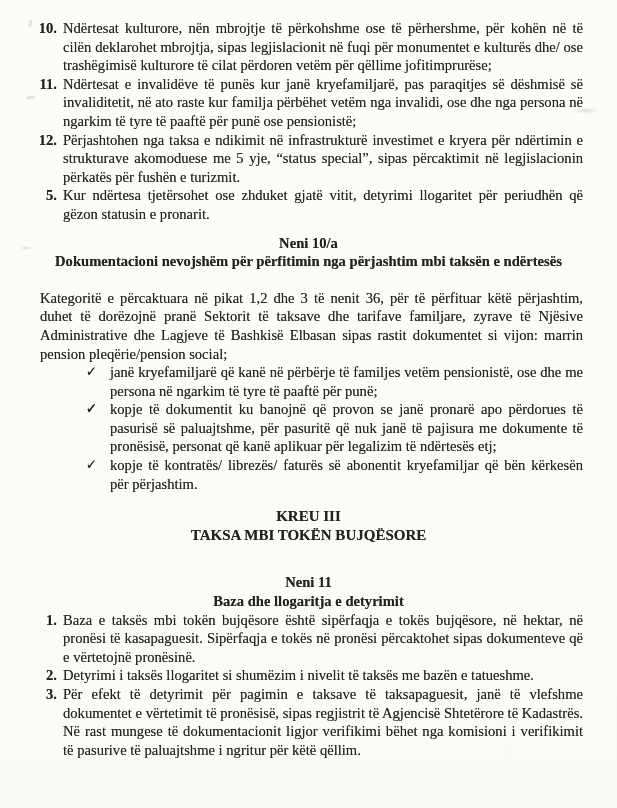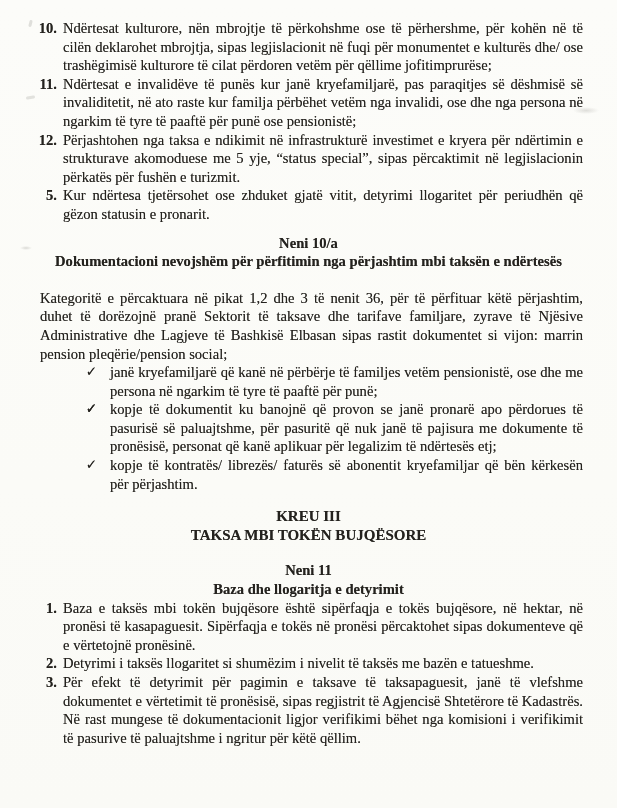--- a/index.html
+++ b/index.html
@@ -34,21 +34,21 @@
     margin-left: 20px;
   }
   .center-head {
     text-align: center;
     font-weight: bold;
     margin: 0 34px;
   }
   .mt-neni10a { margin-top: 10px; }
   .mt-kreu    { margin-top: 14px; font-size: 15.3px; }
   .big-head   { font-size: 15px; }
-  .mt-neni11  { margin-top: 17px; }
+  .mt-neni11  { margin-top: 29px; }
   .intro {
     margin: 18px 34px 0 40px;
     text-align: justify;
   }
   .check-item {
     position: relative;
     margin: 0 34px 0 110px;
     text-align: justify;
   }
   .check-item .check {

